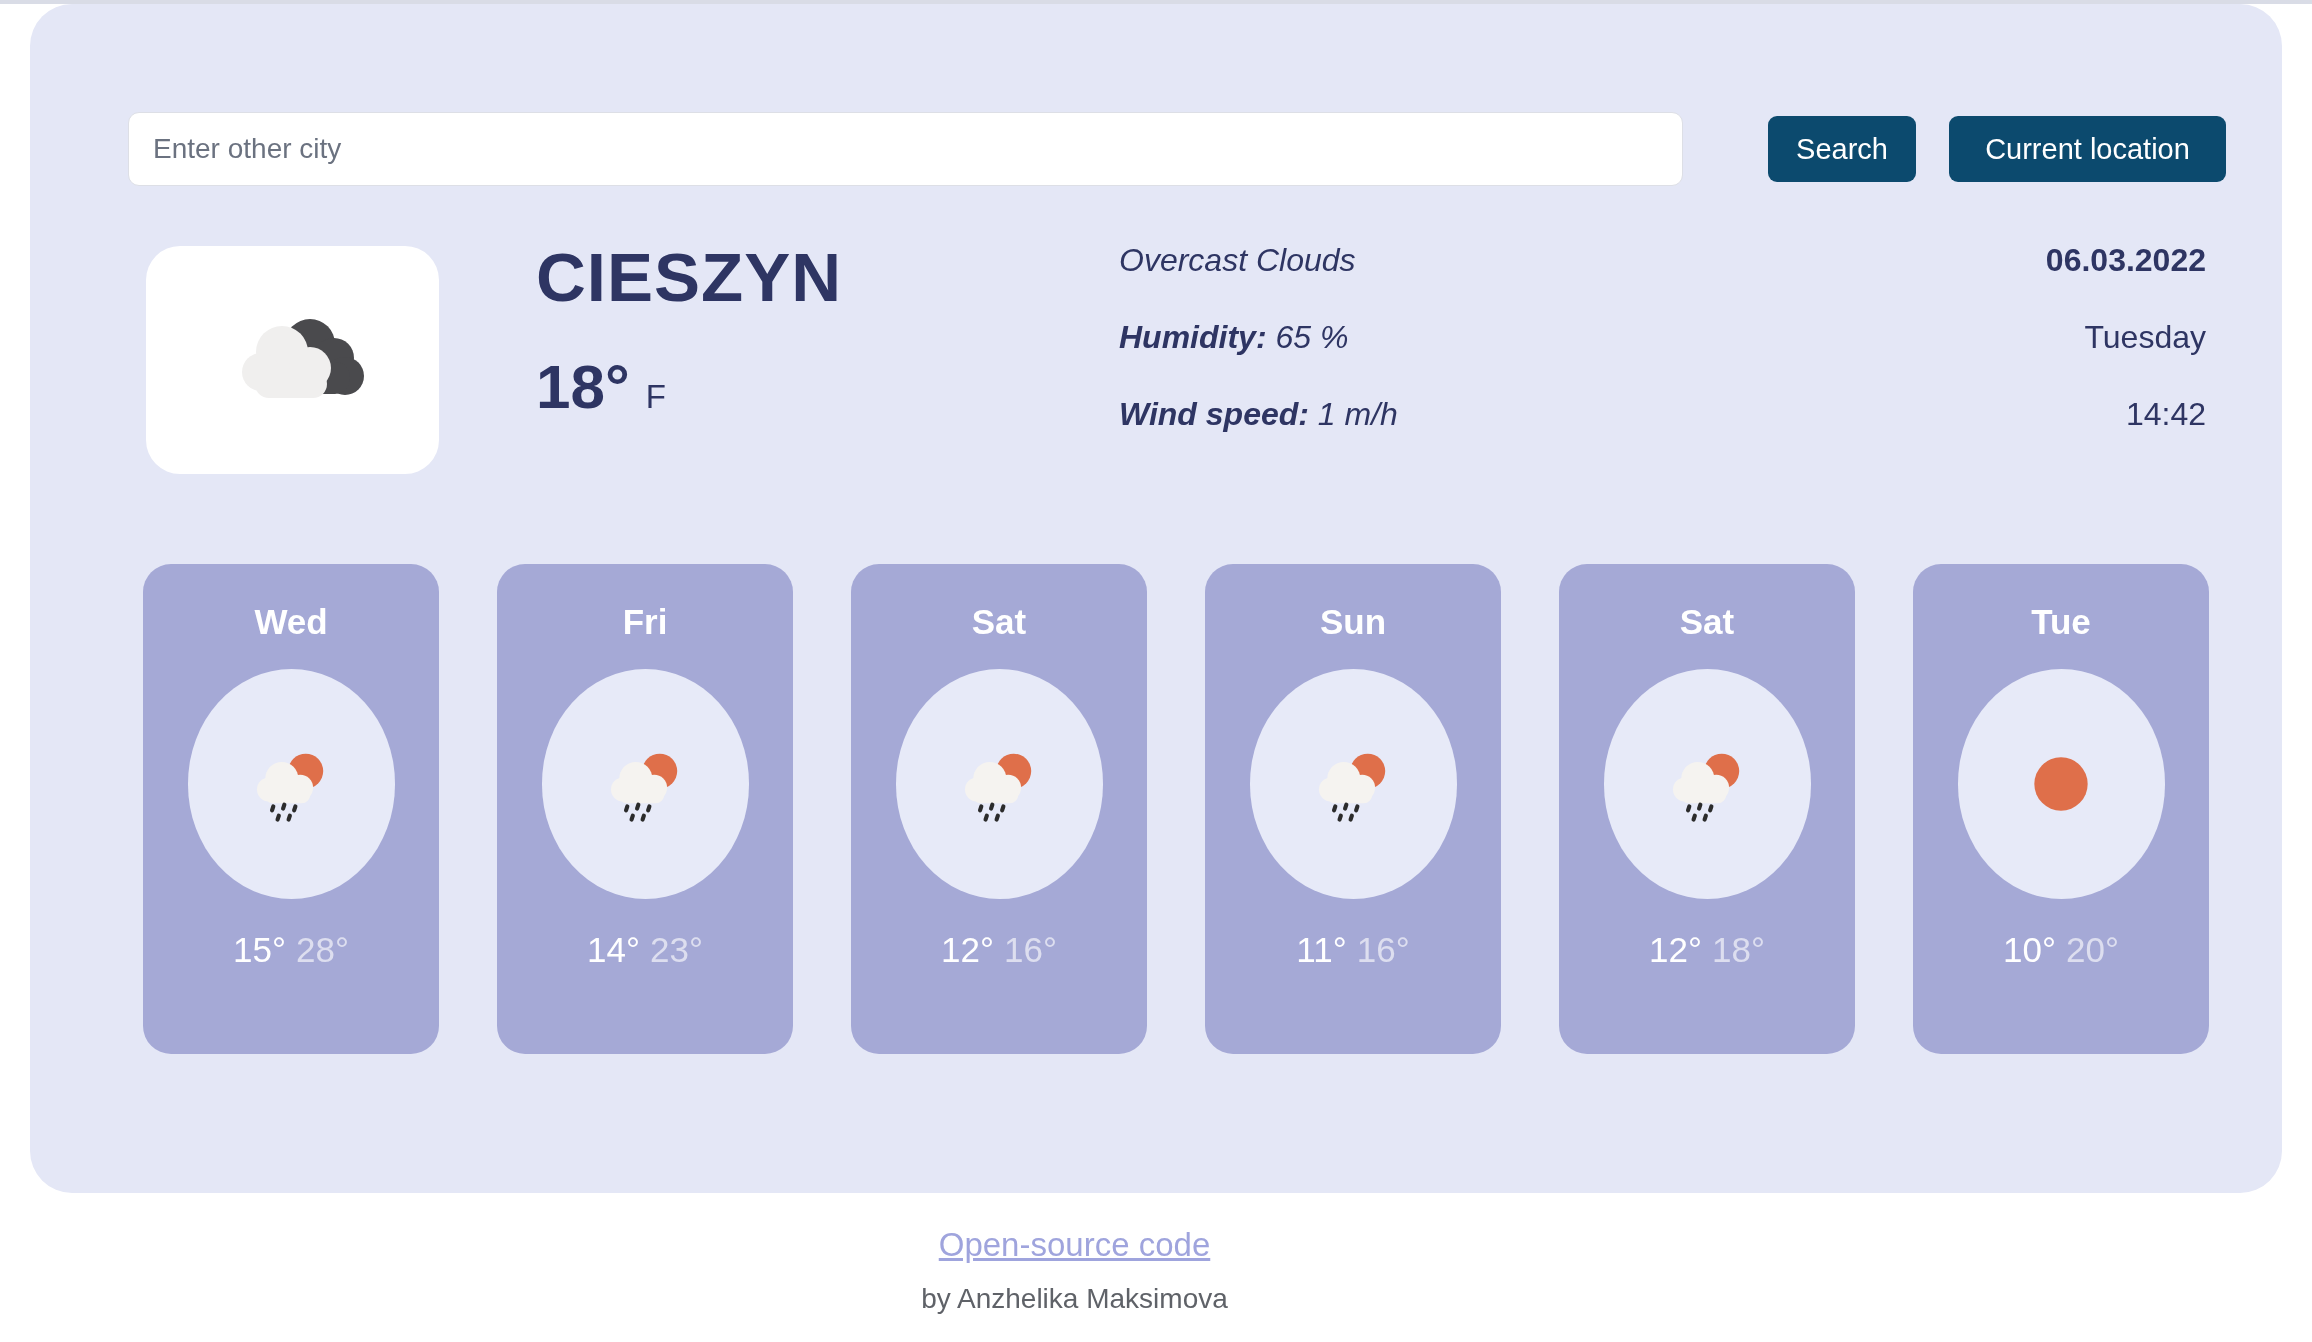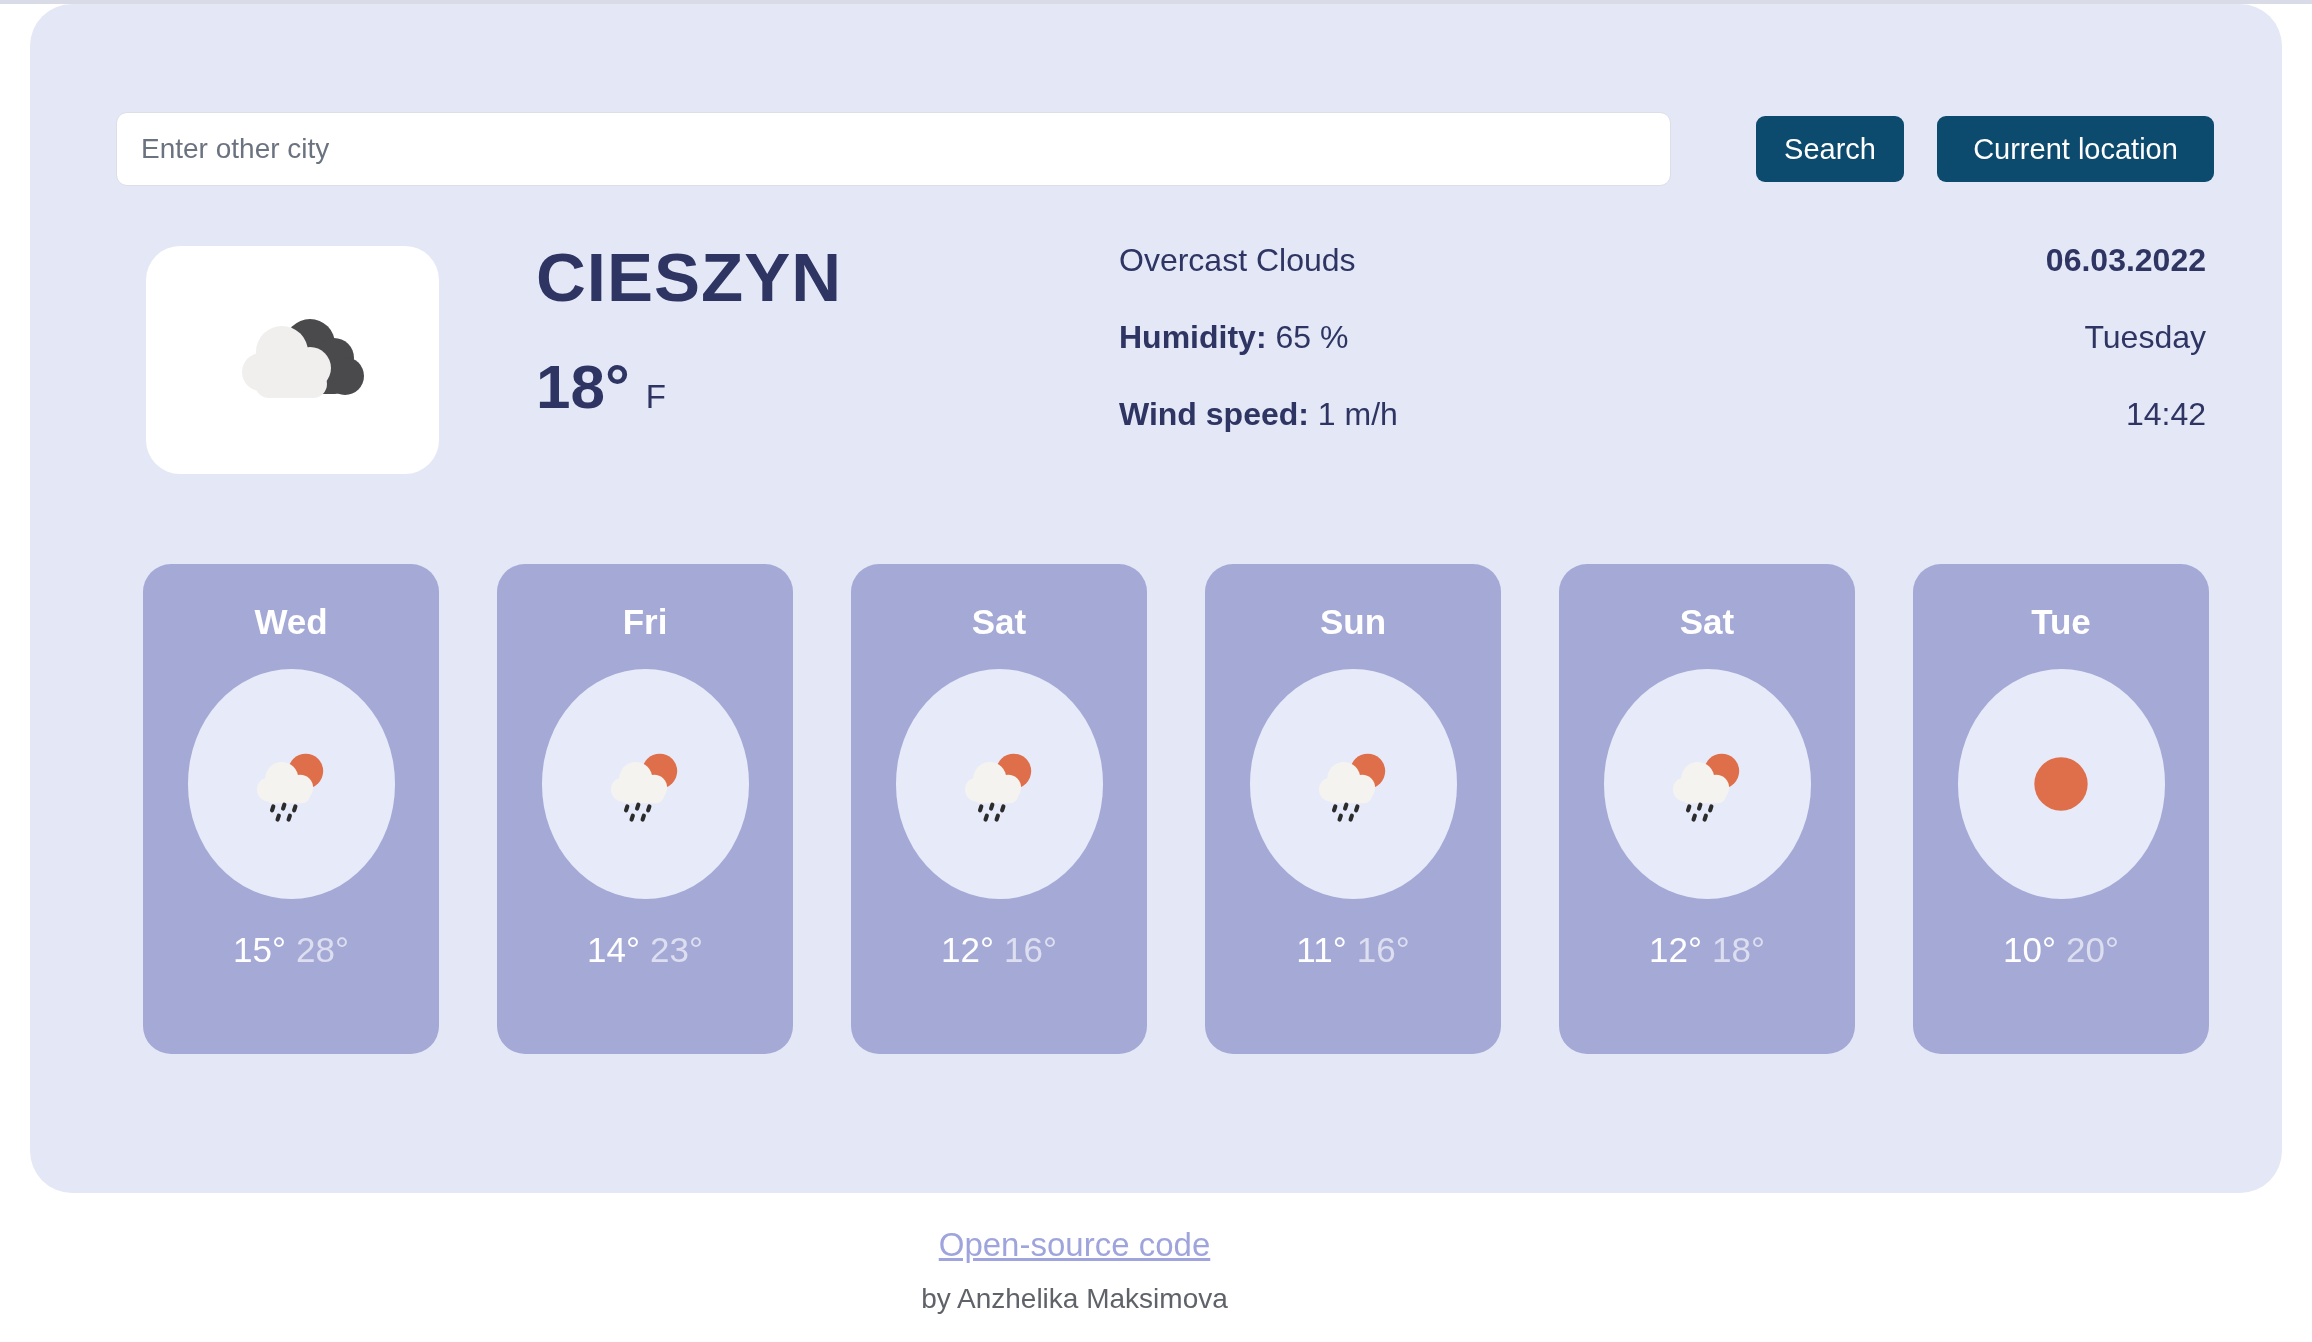--- a/index.html
+++ b/index.html
@@ -34,21 +34,21 @@
     top: 4px;
     width: 2252px;
     height: 1189px;
     background: #e4e7f6;
     border-radius: 42px;
   }
 
   
   .search-row {
     position: absolute;
-    left: 86px;
+    left: 98px;
     top: 108px;
     width: 2090px;
     height: 64px;
   }
 
   .search-input {
     position: absolute;
     left: 0;
     top: 0;
     width: 1555px;
@@ -135,20 +135,21 @@
     color: #2e3563;
     margin-left: 16px;
     line-height: 1;
   }
 
   .details-block {
     position: absolute;
     left: 1003px;
     top: 4px;
     width: 620px;
+    font-style: italic;
   }
   .detail-line {
     font-size: 32px;
     color: #2e3563;
     line-height: 1;
     margin-bottom: 45px;
   }
   .detail-line:last-child { margin-bottom: 0; }
   .detail-line b { font-weight: bold; }
 

